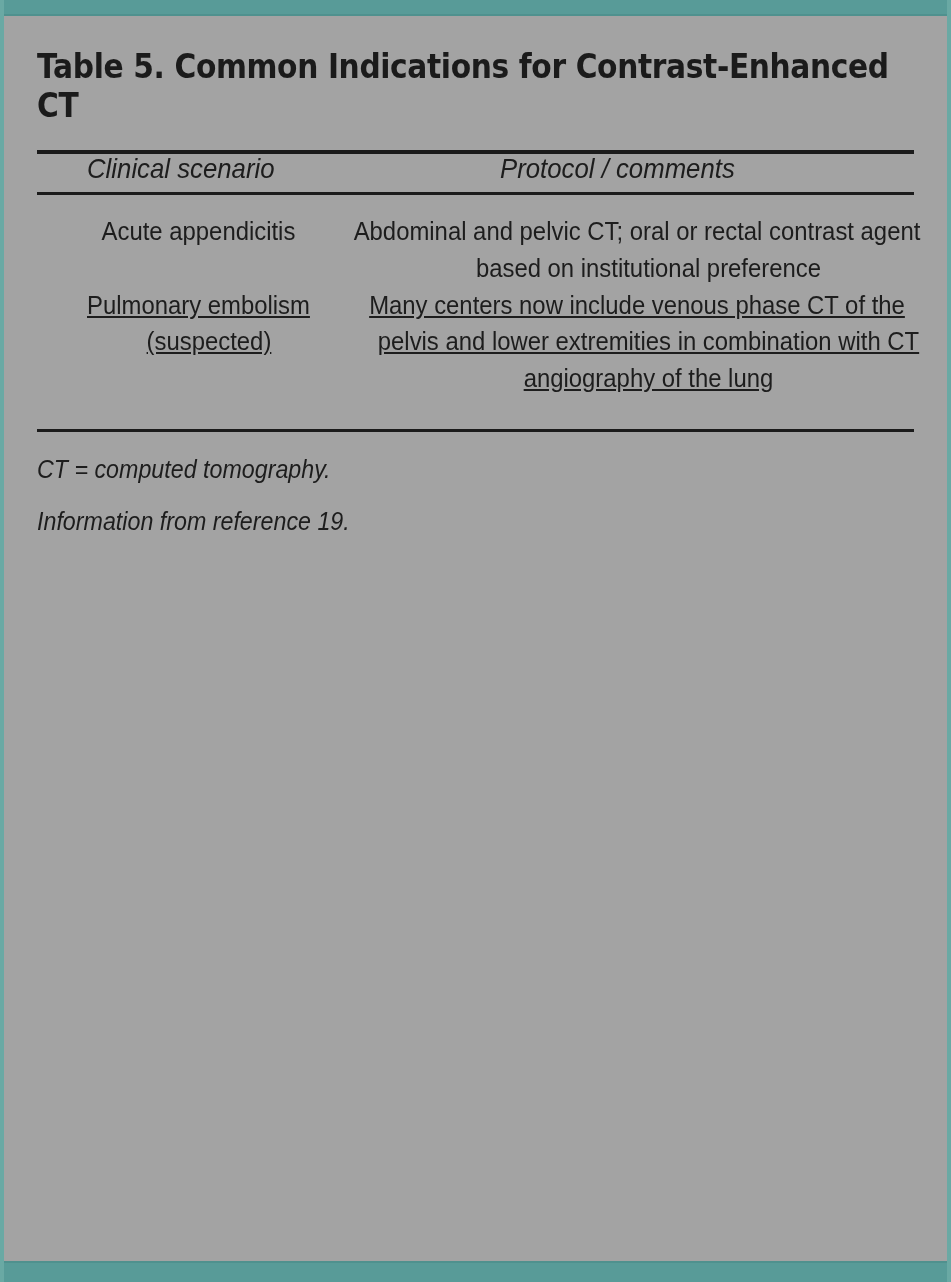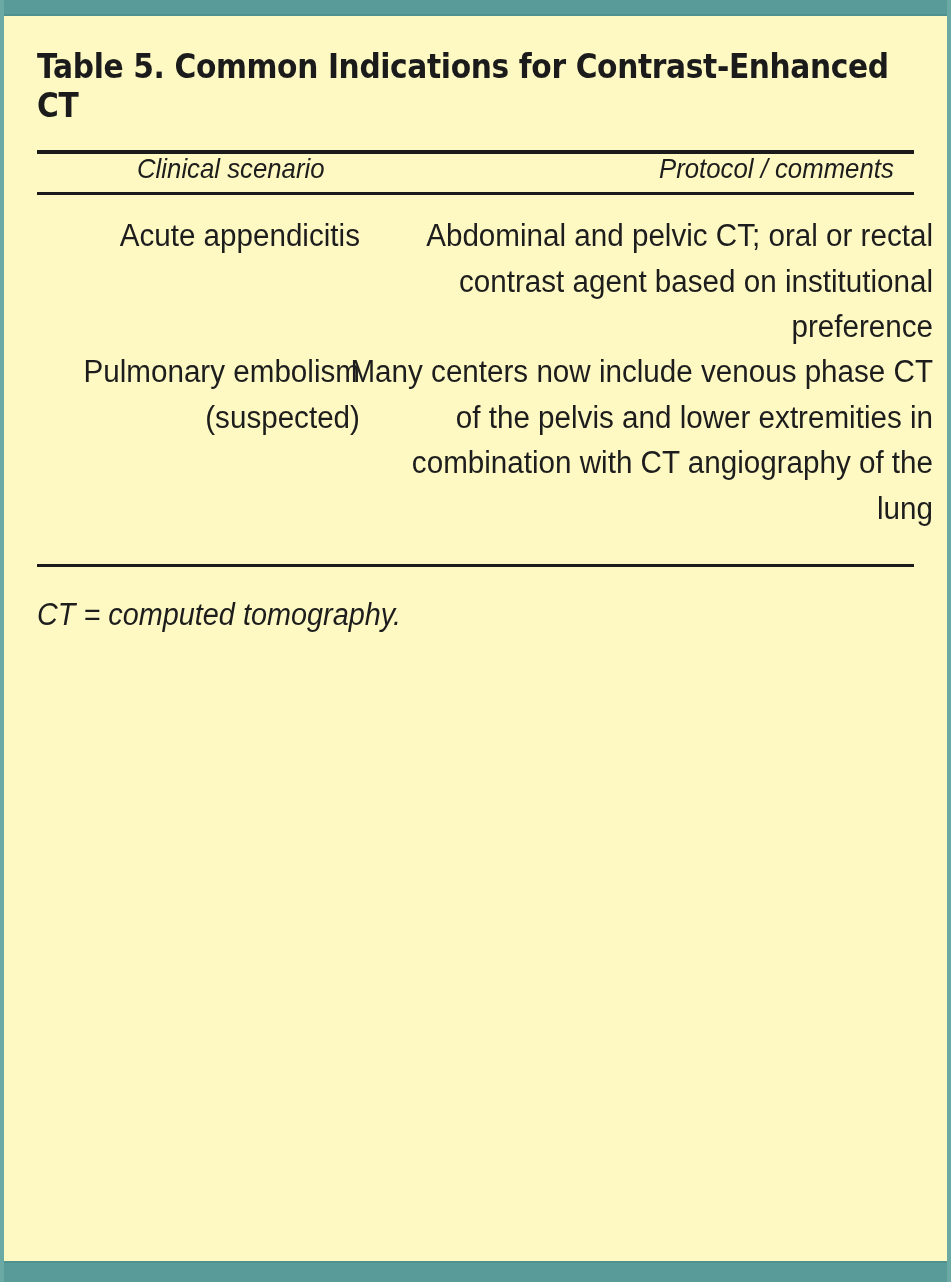--- a/index.html
+++ b/index.html
@@ -12,21 +12,21 @@
     background: #ffffff;
     font-family: "Liberation Sans", "DejaVu Sans", sans-serif;
     overflow: hidden;
   }
 
   #table-card {
     position: relative;
     width: 951px;
     height: 1282px;
     box-sizing: border-box;
-    background: #fef9c3;
+    background: #a3a3a3;
     border-left: 4px solid #6aa9a4;
     border-right: 4px solid #6aa9a4;
     display: flex;
     flex-direction: column;
   }
 
   
   .bar-top {
     flex: 0 0 auto;
     height: 16px;
@@ -85,21 +85,21 @@
     width: 100%;
     border-collapse: collapse;
     table-layout: fixed;
   }
   table.data-table col.c1 { width: 304px; }
   table.data-table col.c2 { width: auto;  }
 
   table.data-table th,
   table.data-table td {
     vertical-align: top;
-    text-align: right;
+    text-align: center;
     padding: 0;
     font-weight: normal;
     color: #1d1d1d;
   }
 
   .colhead-row th {
     font-style: italic;
     font-size: 28px;
     line-height: 1.05;
     padding-top: 21px;
@@ -107,48 +107,48 @@
     transform-origin: left top;
   }
   .colhead-inner {
     display: inline-block;
     transform: scaleX(0.92);
     transform-origin: left top;
     white-space: nowrap;
   }
 
   .data-row td {
-    font-size: 31px;
+    font-size: 25px;
     line-height: 1.465;
     padding-top: 14px;
     padding-bottom: 0;
   }
   .data-row:first-child td { padding-top: 18px; }
-  .data-row.last td { padding-bottom: 20px; }
+  .data-row.last td { padding-bottom: 20px; text-decoration: underline; }
 
   .cell-inner {
     display: block;
     padding-left: 22px;
     text-indent: -22px;
     transform: scaleX(0.955);
     transform-origin: left top;
     width: 104%;
   }
   .cell-inner.col2 { padding-left: 24px; text-indent: -24px; }
 
   
   .footnotes {
     padding-top: 21px;
   }
   .footnote {
     font-style: italic;
-    font-size: 31px;
+    font-size: 25px;
     line-height: 1.2;
     color: #1d1d1d;
-    margin: 8px 0 22px 0;
+    margin: 1px 0 22px 0;
   }
   .footnote-inner {
     display: inline-block;
     transform: scaleX(0.93);
     transform-origin: left top;
     white-space: nowrap;
   }
 </style>
 </head>
 <body>
@@ -206,19 +206,22 @@
         </tr>
       </tbody>
     </table>
 
     <div class="rule-thin rule-foot"></div>
 
     <div class="footnotes">
       <p class="footnote">
         <span class="footnote-inner">CT = computed tomography.</span>
       </p>
+      <p class="footnote">
+        <span class="footnote-inner">Information from reference 19.</span>
+      </p>
     </div>
 
   </div>
 
   <div class="bar-bottom"></div>
 
 </div>
 
 </body></html>

